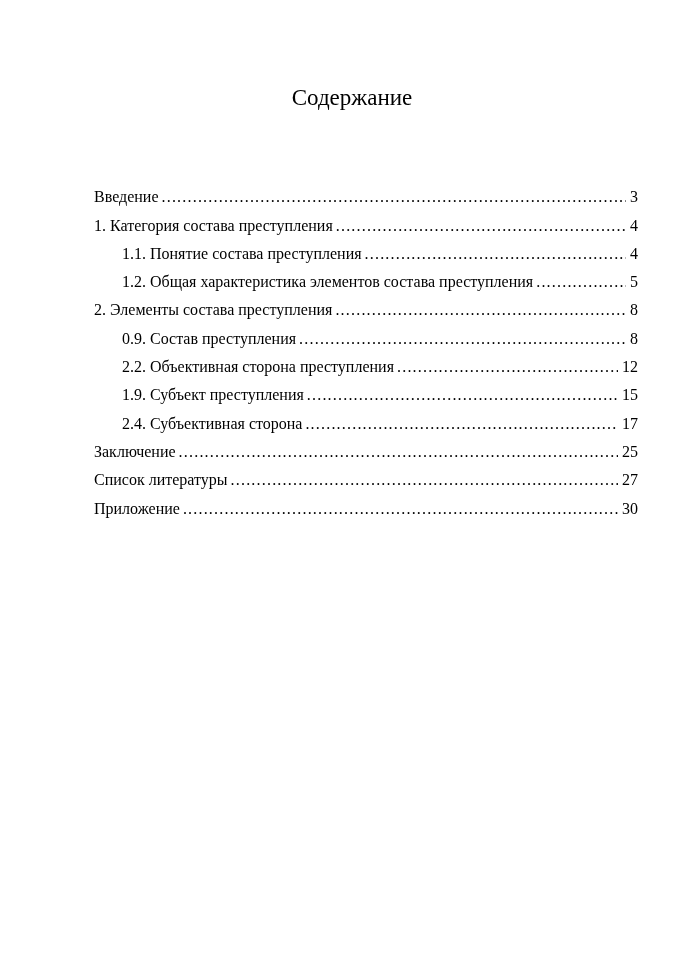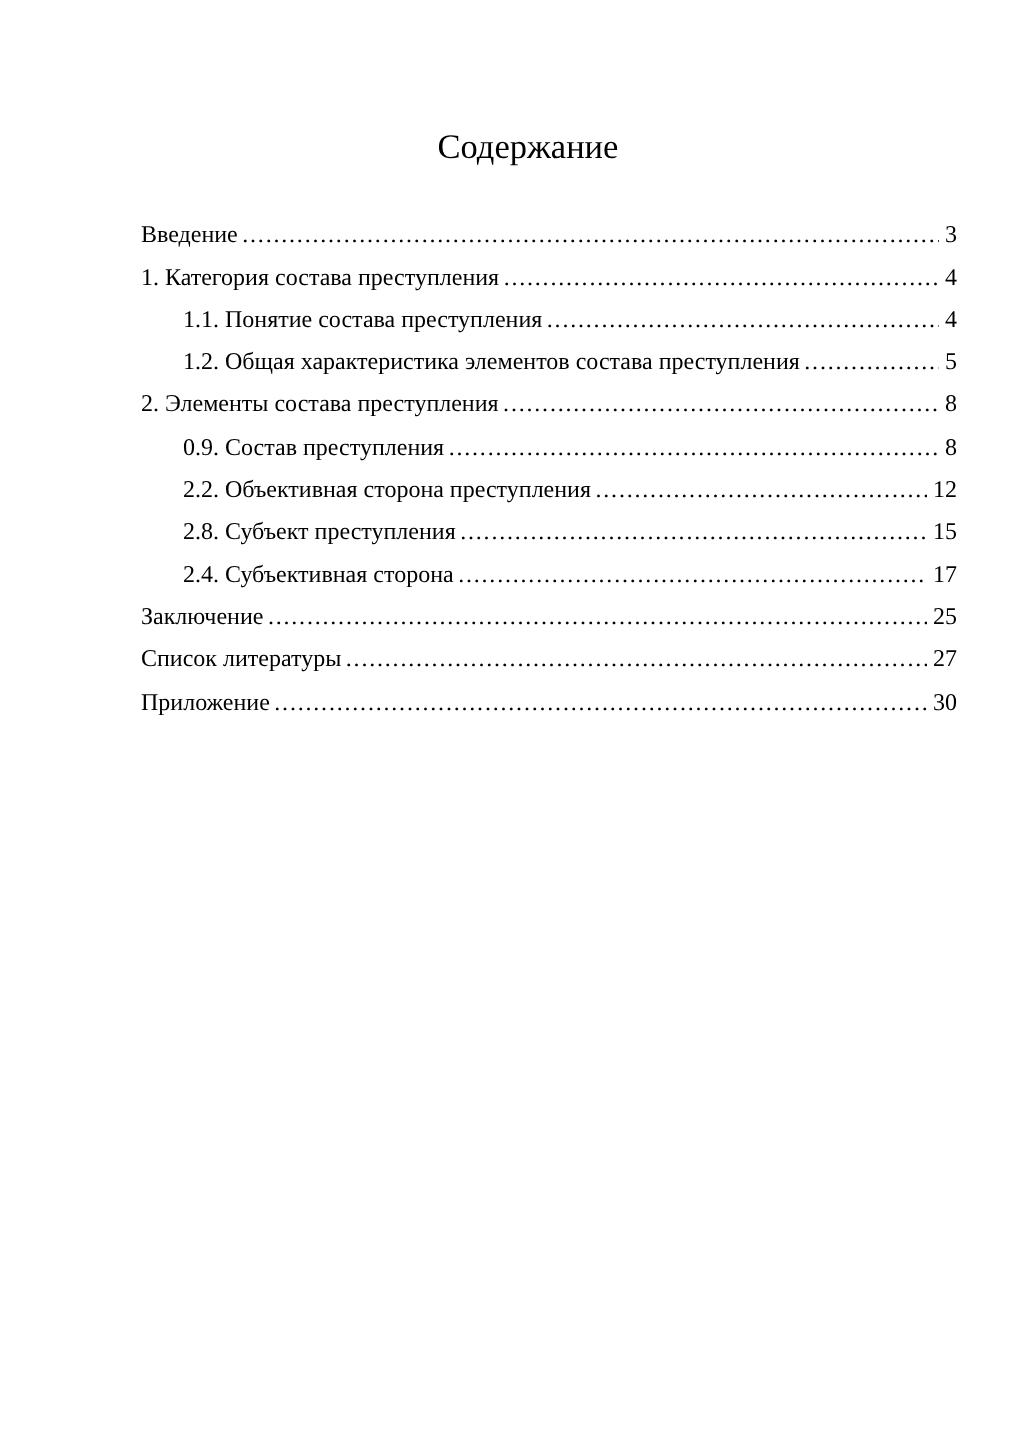--- a/index.html
+++ b/index.html
@@ -37,20 +37,21 @@
     font-size: 16px;
     line-height: 19px;
     white-space: nowrap;
   }
   .toc-row.sub {
     padding-left: 28px;
     font-family: Liberation Serif, serif;
   }
   .toc-label {
     flex: 0 0 auto;
+    margin-top: 40px;
   }
   .toc-leader {
     flex: 1 1 auto;
     overflow: hidden;
     margin: 0 4px 0 3px;
     letter-spacing: 1.2px;
     font-size: 16px;
     min-width: 8px;
   }
   .toc-page {
@@ -103,21 +104,21 @@
       <span class="toc-page">8</span>
     </div>
 
     <div class="toc-row sub">
       <span class="toc-label">2.2. Объективная сторона преступления</span>
       <span class="toc-leader">............................................................................................................................................................................................................................</span>
       <span class="toc-page">12</span>
     </div>
 
     <div class="toc-row sub">
-      <span class="toc-label">2.8. Субъект преступления</span>
+      <span class="toc-label">1.9. Субъект преступления</span>
       <span class="toc-leader">............................................................................................................................................................................................................................</span>
       <span class="toc-page">15</span>
     </div>
 
     <div class="toc-row sub">
       <span class="toc-label">2.4. Субъективная сторона</span>
       <span class="toc-leader">............................................................................................................................................................................................................................</span>
       <span class="toc-page">17</span>
     </div>
 

